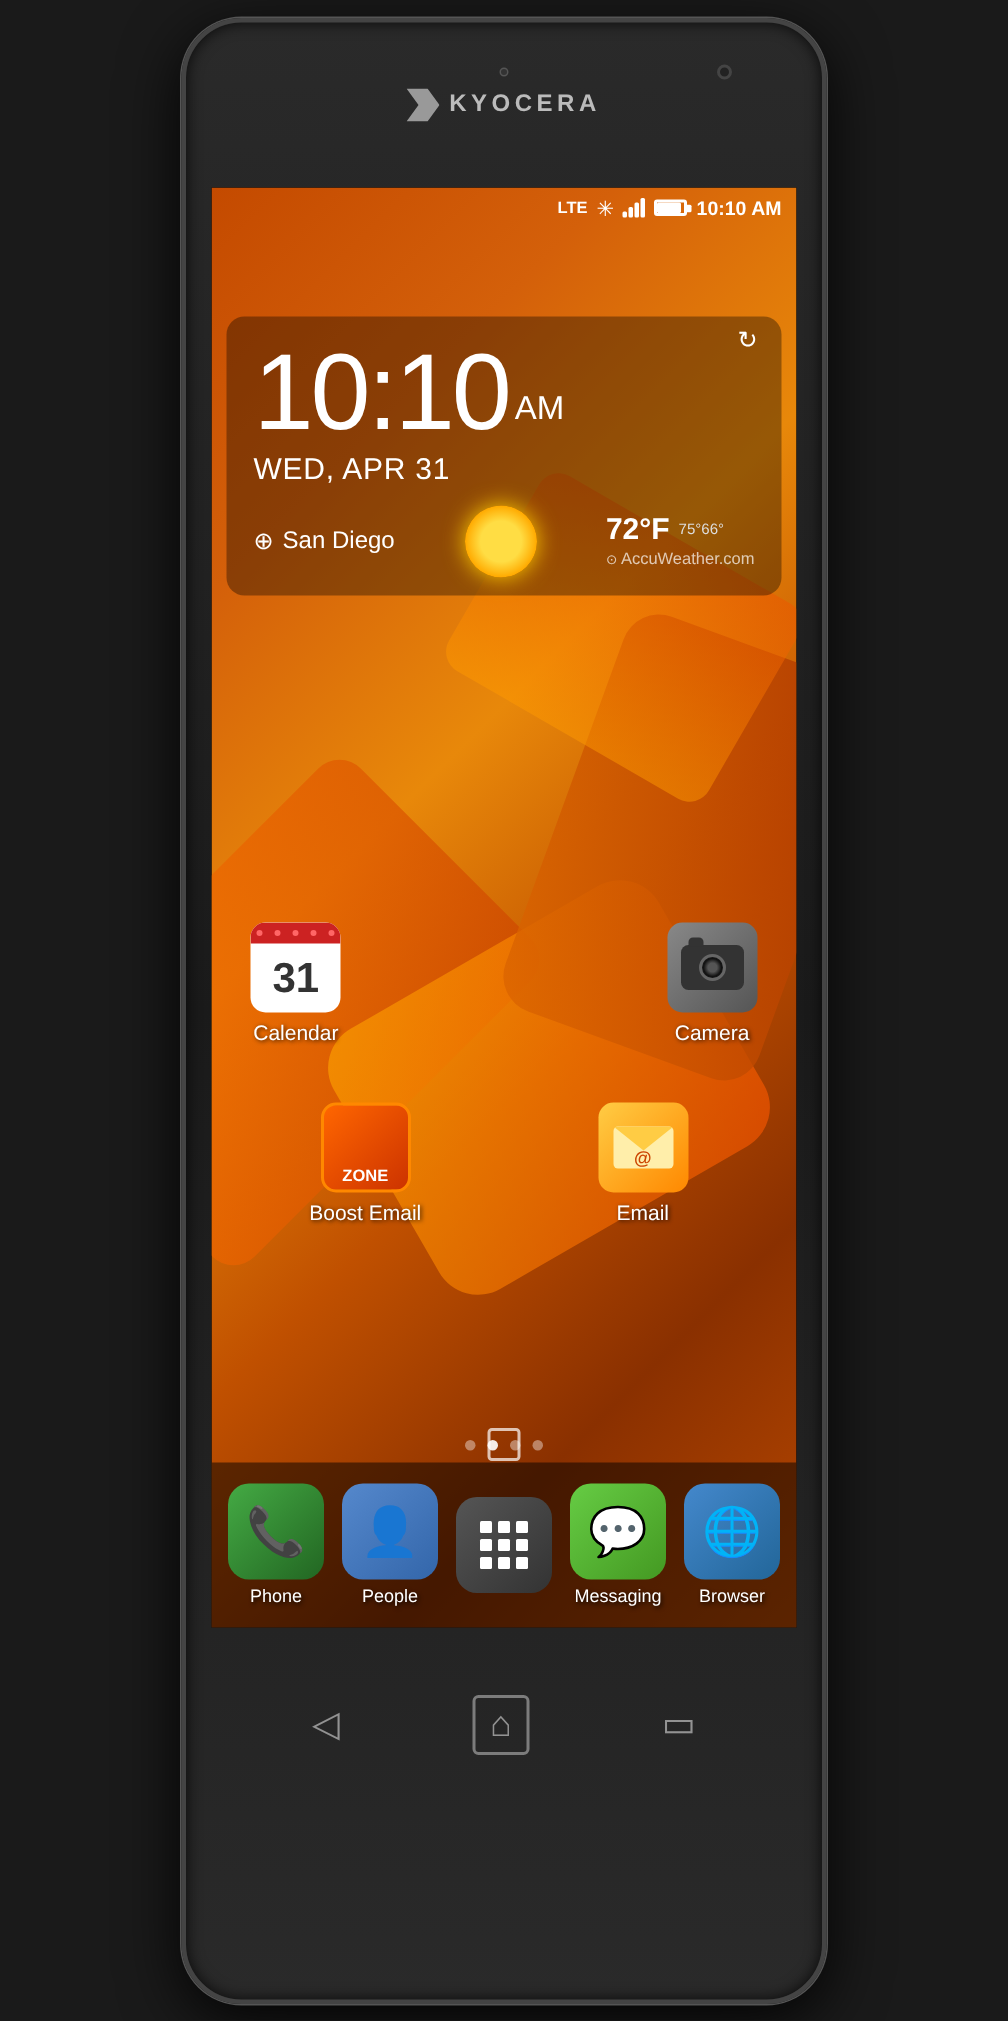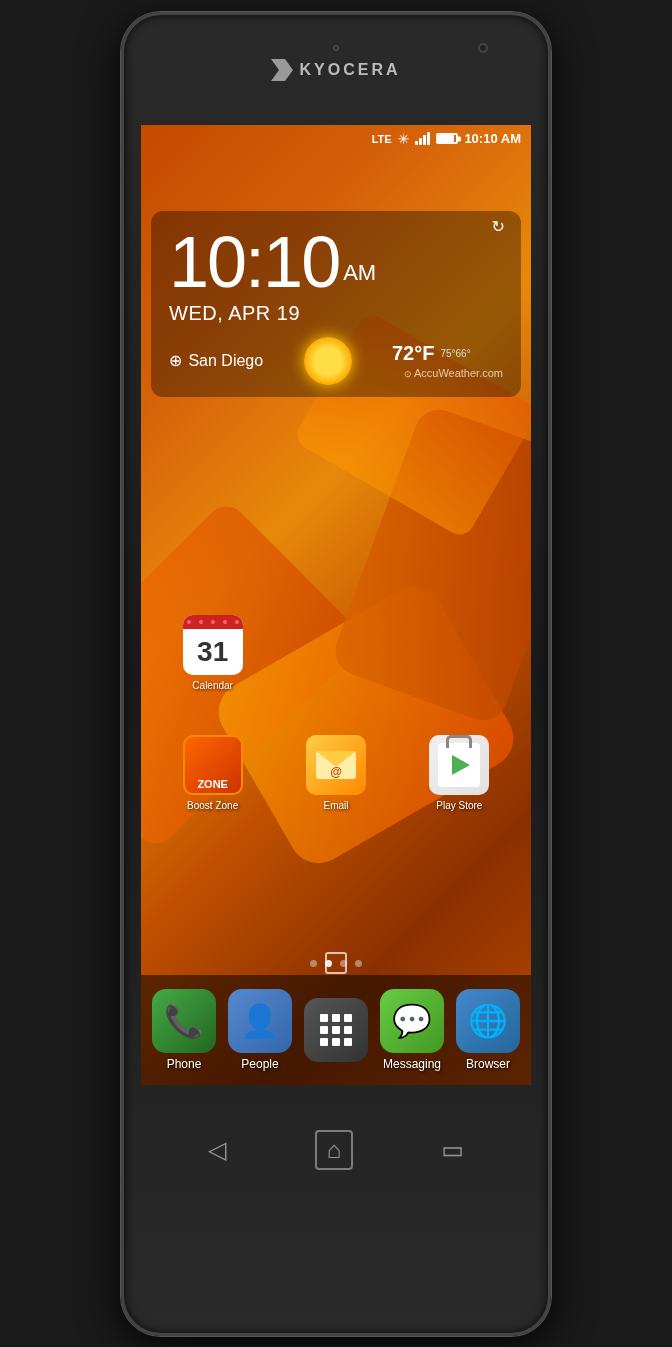--- a/index.html
+++ b/index.html
@@ -317,21 +317,20 @@
 
     .weather-hilo {
       color: #ddd;
       font-size: 10px;
     }
 
     .accuweather {
       color: rgba(255,255,255,0.7);
       font-size: 11px;
       margin-top: 2px;
-      margin-left: 12px;
     }
 
     
     .apps-row {
       position: absolute;
       left: 0;
       right: 0;
       display: flex;
       justify-content: space-around;
       align-items: flex-start;
@@ -343,21 +342,21 @@
       display: flex;
       flex-direction: column;
       align-items: center;
       gap: 5px;
       width: 80px;
       cursor: pointer;
     }
 
     .app-label {
       color: white;
-      font-size: 10px;
+      font-size: 14px;
       text-align: right;
       text-shadow: 1px 1px 3px rgba(0,0,0,0.8);
     }
 
     
     .calendar-icon-img {
       background: white;
       border-radius: 10px;
       overflow: hidden;
       width: 60px;
@@ -752,21 +751,21 @@
           <div class="battery-fill"></div>
         </div>
         <span class="status-time">10:10 AM</span>
       </div>
 
 
       <div class="clock-widget">
         <div style="position:relative;">
           <span class="clock-time">10:10</span><span class="clock-ampm">AM</span>
         </div>
-        <div class="clock-date">WED, APR 19</div>
+        <div class="clock-date">WED, APR 31</div>
         <div class="weather-row">
           <div class="weather-location">
             <span class="location-dot">⊕</span>
             <span>San Diego</span>
           </div>
           <div class="weather-icon-sun"></div>
           <div class="weather-right">
             <div style="display:flex; align-items:center; gap:6px;">
               <span class="weather-temp">72°F</span>
               <span class="weather-hilo"><span>75°</span><span>66°</span></span>
@@ -790,47 +789,48 @@
               <div class="cal-dot"></div>
             </div>
             <div class="cal-body">31</div>
           </div>
           <span class="app-label">Calendar</span>
         </div>
 
         <div style="width:80px;"></div>
         <div style="width:80px;"></div>
 
+        <div class="app-icon">
+          <div class="camera-icon-img">
+            <div class="camera-body">
+              <div class="camera-notch"></div>
+              <div class="camera-lens"></div>
+            </div>
+          </div>
+          <span class="app-label">Camera</span>
+        </div>
       </div>
 
       <div class="apps-row" style="top: 610px;">
         <div class="app-icon">
           <div class="boostzone-icon-img">
             <div class="zone-text">ZONE</div>
           </div>
-          <span class="app-label">Boost Zone</span>
+          <span class="app-label">Boost Email</span>
         </div>
 
         <div class="app-icon">
           <div class="email-icon-img">
             <div class="envelope">
               <span class="envelope-at">@</span>
             </div>
           </div>
           <span class="app-label">Email</span>
         </div>
 
-        <div class="app-icon">
-          <div class="playstore-icon-img">
-            <div class="play-bag">
-              <div class="play-triangle"></div>
-            </div>
-          </div>
-          <span class="app-label">Play Store</span>
-        </div>
 
       </div>
 
       <div class="nav-dots" style="bottom: 118px;">
         <div class="nav-dot"></div>
         <div class="nav-dot active"></div>
         <div class="nav-home-btn"></div>
         <div class="nav-dot"></div>
         <div class="nav-dot"></div>
       </div>

